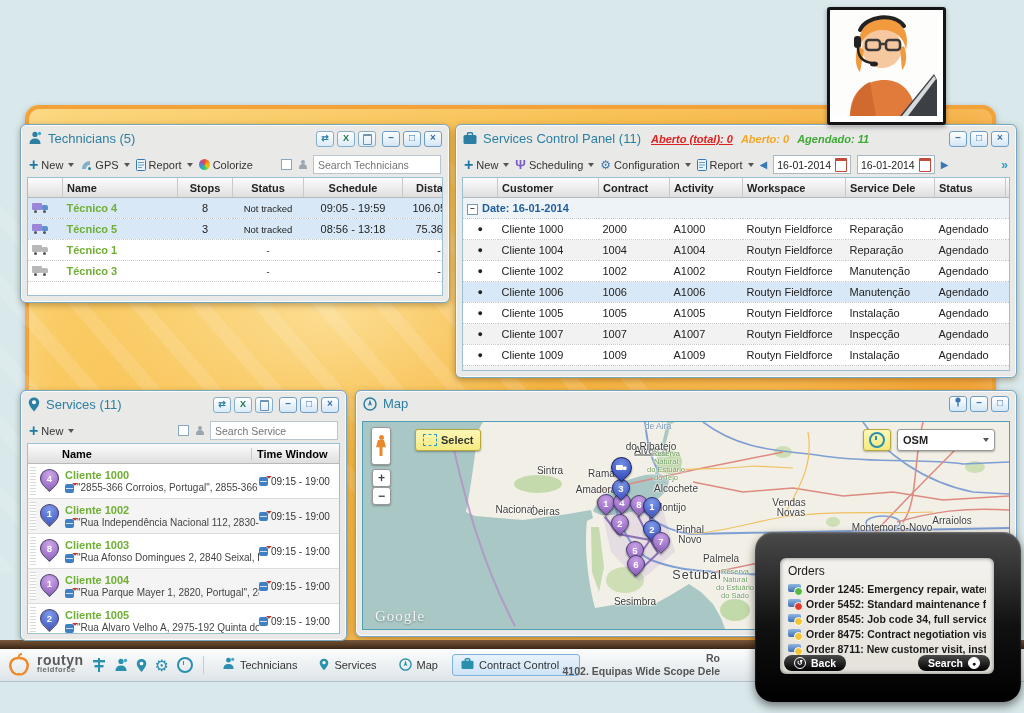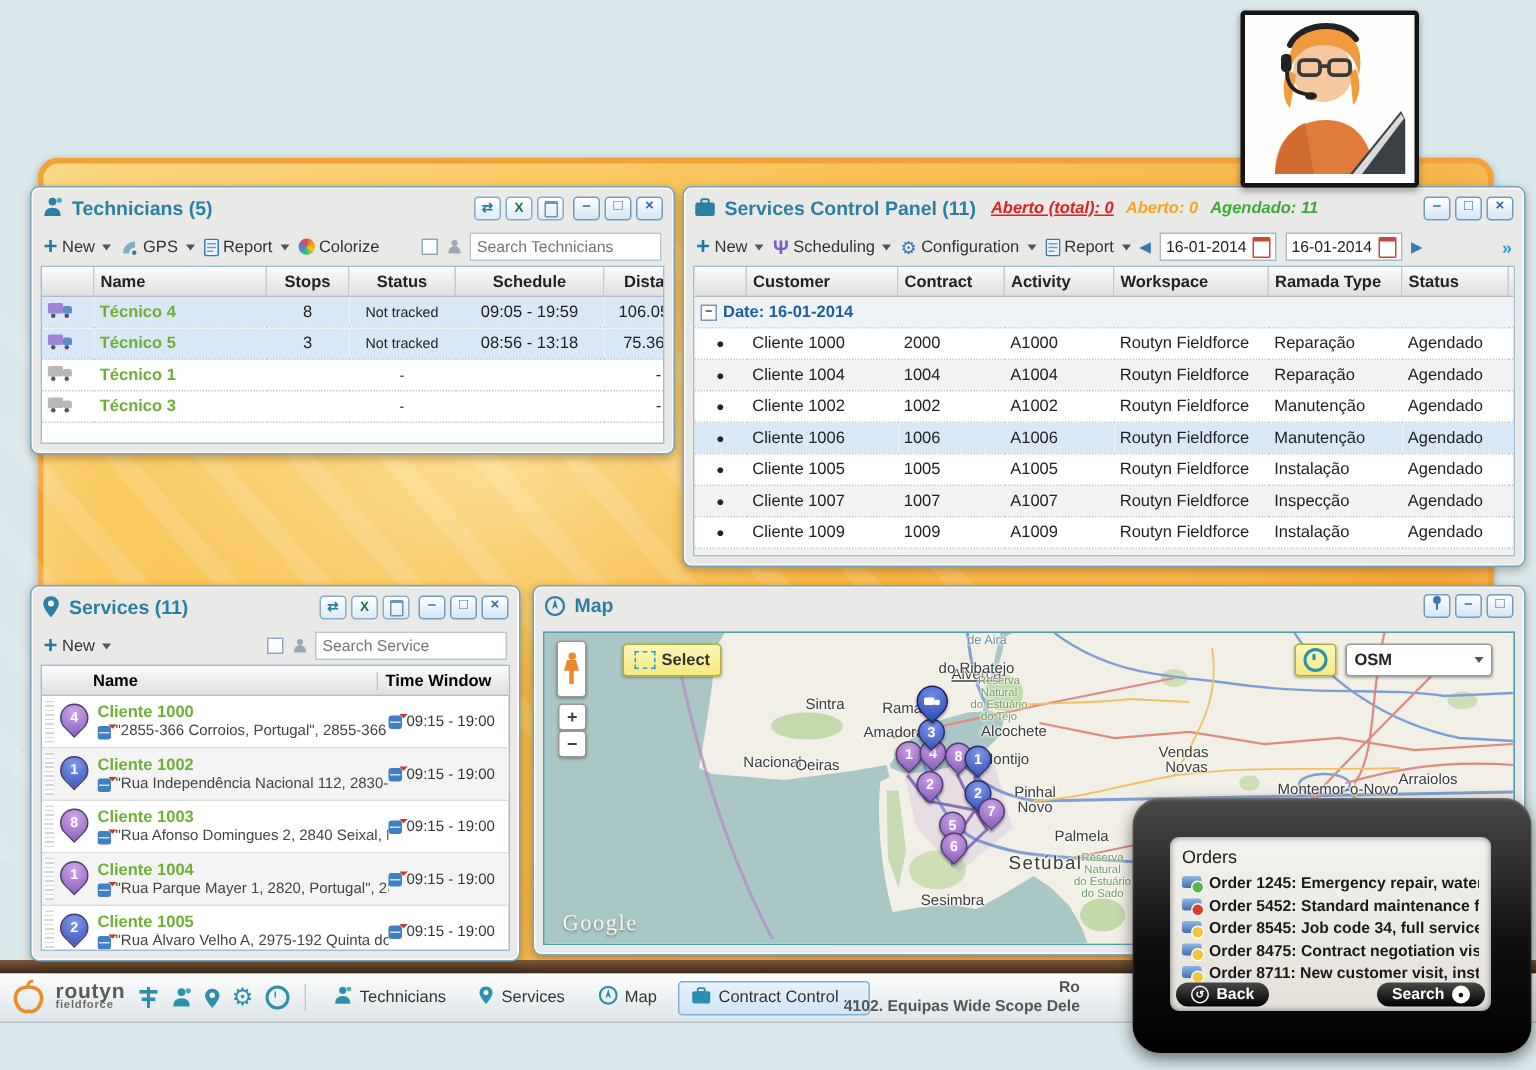--- a/index.html
+++ b/index.html
@@ -16,21 +16,21 @@
         background:radial-gradient(ellipse,rgba(255,215,130,.5),rgba(255,215,130,0) 70%);}
   .bokeh{position:absolute;border-radius:50%;background:radial-gradient(circle,rgba(255,240,190,.55),rgba(255,240,190,0) 70%);}
   .streak{position:absolute;left:-5%;top:10%;width:70%;height:70%;
         background:repeating-linear-gradient(55deg,rgba(255,255,255,.12) 0 14px,rgba(255,255,255,0) 14px 46px);
         transform:rotate(-6deg);}
   .brownbar{left:0;top:640px;width:1024px;height:9px;background:linear-gradient(#7c5a3e,#3a2517);}
   
   .window{position:absolute;background:#e9eae7;border:1px solid #76a6c3;border-radius:6px;
           box-shadow:0 2px 6px rgba(90,60,10,.4), inset 0 0 0 1px rgba(255,255,255,.8);}
   .titlebar{display:flex;align-items:center;height:27px;padding:0 7px;gap:6px;}
-  .wtitle{font-size:13px;font-weight:bold;color:#2b7fa3;white-space:nowrap;}
+  .wtitle{font-size:13px;font-weight:normal;color:#2b7fa3;white-space:nowrap;}
   .flex1{flex:1;}
   .btns{display:flex;gap:3px;align-items:center;}
   .wbtn{width:16px;height:14px;border:1px solid #6f9ec4;border-radius:3px;
         background:linear-gradient(#ffffff,#d3e6f6);color:#3a6ea8;font-size:10px;font-weight:bold;
         line-height:12px;text-align:center;}
   .ubtn{width:16px;height:14px;border:1px solid #86aec9;border-radius:3px;background:linear-gradient(#fff,#dcebf7);
         text-align:center;font-size:9px;line-height:13px;color:#2b7fa3;font-weight:bold;}
   .ubtn.xls{color:#1e7145;}
   .trash{display:inline-block;width:7px;height:8px;border:1px solid #6d93b5;border-top:2px solid #6d93b5;border-radius:1px;margin-top:2px;}
   .toolbar{display:flex;align-items:center;height:25px;padding:0 8px;gap:6px;font-size:11px;color:#333;}
@@ -333,21 +333,21 @@
   </div>
   <div class="content" style="top:52px;">
     <table class="grid">
       <thead>
           <tr id="scp-head">
             <th style="width: 26px; text-align: left;"></th>
             <th style="width: 92px; text-align: left;">Customer</th>
             <th style="width: 62px; text-align: left;">Contract</th>
             <th style="width: 64px; text-align: left;">Activity</th>
             <th style="width: 94px; text-align: left;">Workspace</th>
-            <th style="width: 80px; text-align: left;">Ramada Type</th>
+            <th style="width: 80px; text-align: left;">Service Dele</th>
             <th style="width: 62px; text-align: left;">Status</th>
             <th style="width: 64px; text-align: left;">Confirmation</th>
           </tr>
         </thead>
       <tbody id="scp-rows">
           <tr class="grouprow">
             <td colspan="8"><span class="collapse-box">−</span>Date: 16-01-2014</td>
           </tr>
           <tr>
             <td class="dot" style="text-align: center;">●</td>

